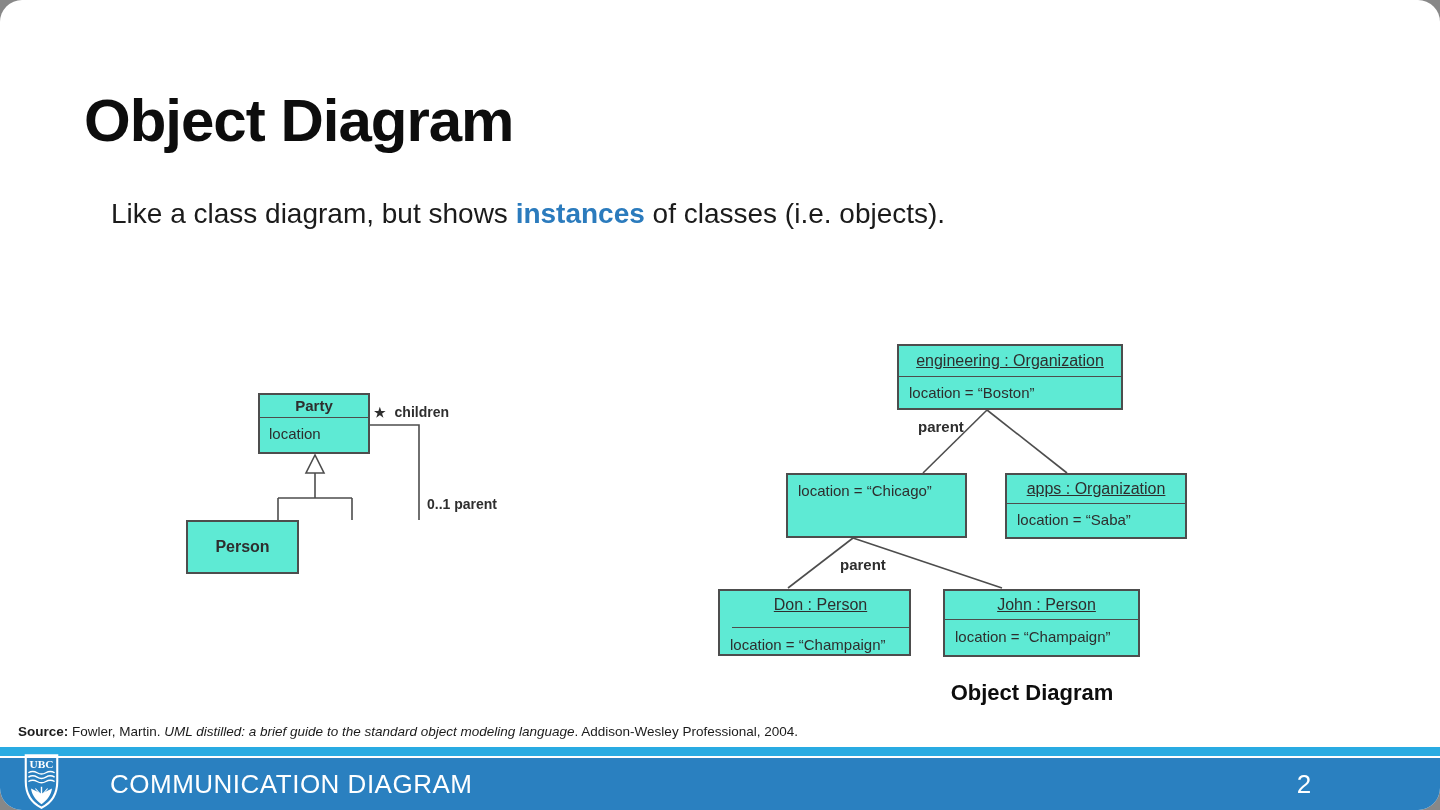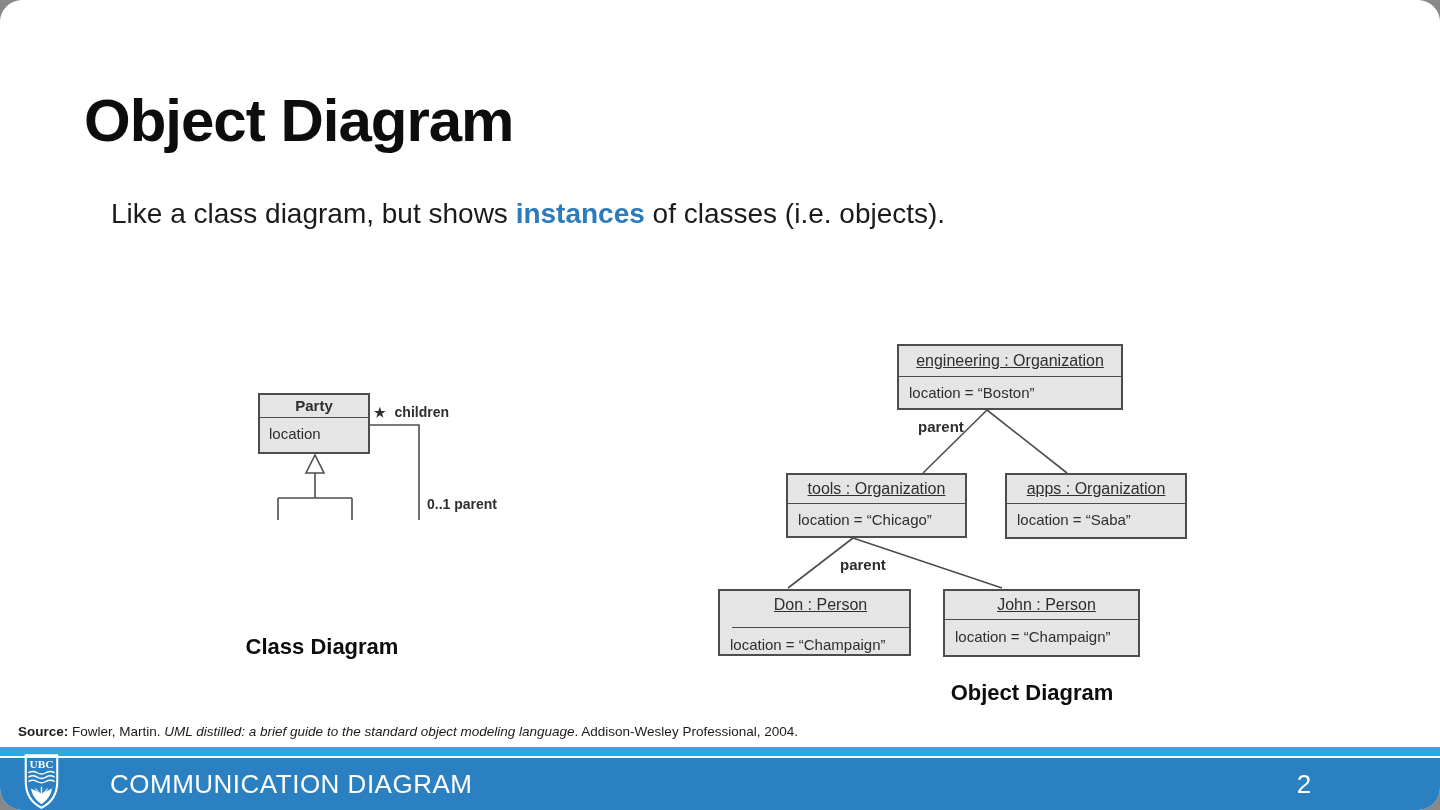--- a/index.html
+++ b/index.html
@@ -14,21 +14,21 @@
   }
   .body-text{position:absolute;left:111px;top:192px;width:1120px;color:#1b1b1b;font-size:28px;line-height:43px;}
   .body-text p{margin:0 0 10px 0;}
   .em-blue{color:#2b7bbd;font-weight:700;}
   .em-purple{color:#7030a0;font-weight:700;}
 
   
   .uml{position:absolute;}
   .uml svg{position:absolute;left:0;top:0;}
   .ubox{
-    position:absolute;background:#e5e5e5;border:2px solid #4d4d4d;
+    position:absolute;background:#5eead4;border:2px solid #4d4d4d;
     box-sizing:border-box;color:#2e2e2e;
   }
   .ubox .name{
     display:block;text-align:center;font-weight:700;
     border-bottom:1.5px solid #4d4d4d;box-sizing:border-box;
   }
   .ubox .name.plain{font-weight:400;}
   .ubox .name u{text-decoration:underline;}
   .ubox .attr{display:block;text-align:left;}
   .single{display:flex;align-items:center;justify-content:center;font-weight:700;}
@@ -89,46 +89,47 @@
       <line x1="128" y1="128" x2="202" y2="128" stroke="#4d4d4d" stroke-width="1.6"></line>
       <line x1="128" y1="128" x2="128" y2="150" stroke="#4d4d4d" stroke-width="1.6"></line>
       <line x1="202" y1="128" x2="202" y2="150" stroke="#4d4d4d" stroke-width="1.6"></line>
     </svg>
 
     <div class="ubox" style="left:108px;top:23px;width:112px;height:61px;">
       <span class="name" style="height:23px;line-height:22px;">Party</span>
       <span class="attr" style="padding:7px 0 0 9px;">location</span>
     </div>
 
+    <div class="ubox single" style="left:36px;top:150px;width:113px;height:54px;font-size:16px;">
+      <span>Person</span>
+    </div>
 
 
     <div class="ulabel" style="left:224px;top:34px;font-size:14px;">
       <span style="font-size:13px;">★</span>
       <span style="margin-left:5px;">children</span>
     </div>
     <div class="ulabel" style="left:277px;top:126px;font-size:14px;">0..1 parent</div>
   </div>
 
-  <div class="caption caption-class">Class Diagram</div>
 
   <div class="uml object-diagram">
     <svg width="620" height="340" viewBox="0 0 620 340">
       <line x1="297" y1="75" x2="233" y2="138" stroke="#4d4d4d" stroke-width="1.6"></line>
       <line x1="297" y1="75" x2="377" y2="138" stroke="#4d4d4d" stroke-width="1.6"></line>
       <line x1="163" y1="203" x2="98" y2="253" stroke="#4d4d4d" stroke-width="1.6"></line>
       <line x1="163" y1="203" x2="312" y2="253" stroke="#4d4d4d" stroke-width="1.6"></line>
     </svg>
 
     <div class="ubox" style="left:207px;top:9px;width:226px;height:66px;">
       <span class="name plain" style="height:31px;line-height:29px;"><u>engineering : Organization</u></span>
       <span class="attr" style="padding:7px 0 0 10px;">location = “Boston”</span>
     </div>
 
     <div class="ubox" style="left:96px;top:138px;width:181px;height:65px;">
-      <span class="name plain" style="height:29px;line-height:27px;"><u>tools : Organization</u></span>
       <span class="attr" style="padding:7px 0 0 10px;">location = “Chicago”</span>
     </div>
 
     <div class="ubox" style="left:315px;top:138px;width:182px;height:66px;">
       <span class="name plain" style="height:29px;line-height:27px;"><u>apps : Organization</u></span>
       <span class="attr" style="padding:7px 0 0 10px;">location = “Saba”</span>
     </div>
 
     <div class="ubox" style="left:28px;top:254px;width:193px;height:67px;">
       <span class="name plain" style="height:37px;line-height:27px;margin-left:12px;"><u>Don : Person</u></span>

